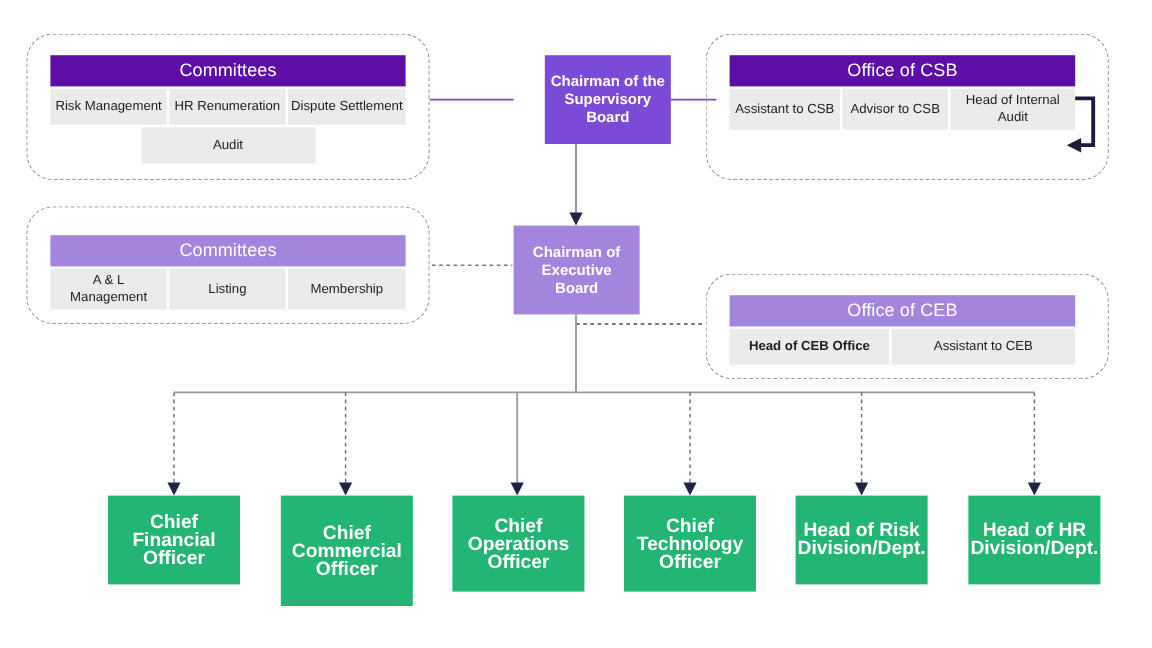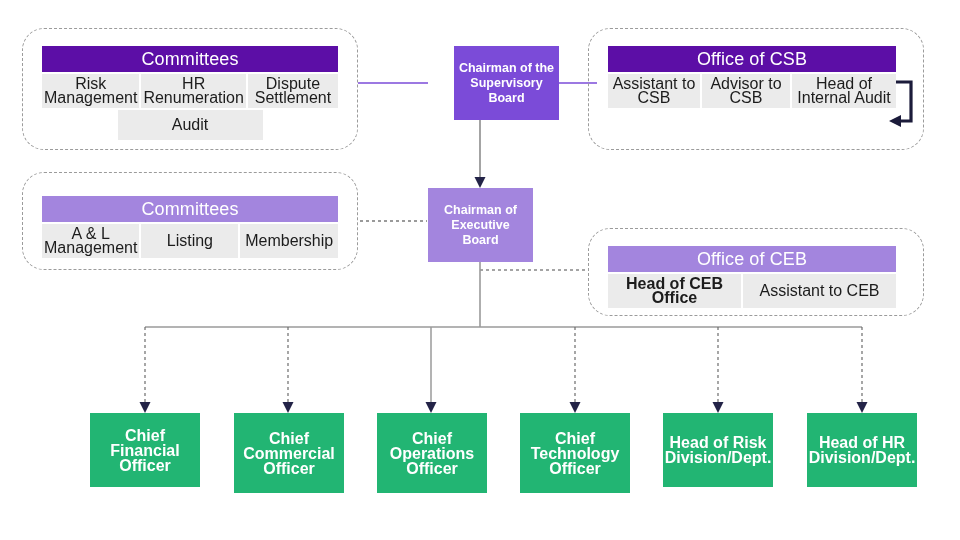--- a/index.html
+++ b/index.html
@@ -29,39 +29,39 @@
     box-sizing: border-box;
   }
 
   
   .panel {
     position: absolute;
     box-sizing: border-box;
   }
   .panel-header {
     color: #ffffff;
-    font-size: 18px;
+    font-size: 15px;
     text-align: center;
     line-height: 26px;
     height: 26px;
     letter-spacing: .1px;
   }
   .panel-header.dark { background: #5C0EA6; }
   .panel-header.light { background: #A385DE; }
 
   .cell-row {
     display: flex;
     width: 100%;
     margin-top: 2px;
     box-sizing: border-box;
   }
   .cell {
     background: #EBEBEB;
     color: #1c1c1c;
-    font-size: 16px;
+    font-size: 11px;
     line-height: 14px;
     text-align: center;
     display: flex;
     align-items: center;
     justify-content: center;
     box-sizing: border-box;
     padding: 3px 2px;
     min-height: 30px;
   }
   .cell + .cell { margin-left: 2px; }
@@ -194,21 +194,21 @@
       <div class="cell" style="flex:1 1 auto;">Assistant to CEB</div>
     </div>
   </div>
 
   <div class="board-box supervisory" style="left:428px; top:46px; width:105px; height:74px;margin-left:26px;">Chairman of the Supervisory Board</div>
 
   <div class="board-box executive" style="left:428px; top:188px; width:105px; height:74px;">Chairman of Executive Board</div>
 
   <div class="leaf-box" style="left:90px; top:413px; width:110px; height:74px;">Chief Financial Officer</div>
 
-  <div class="leaf-box" style="left:234px; top:413px; width:110px; height:80px;">Chief Commercial Officer</div>
+  <div class="leaf-box" style="left:234px; top:413px; width:110px; height:92px;">Chief Commercial Officer</div>
 
   <div class="leaf-box" style="left:377px; top:413px; width:110px; height:80px;">Chief Operations Officer</div>
 
   <div class="leaf-box" style="left:520px; top:413px; width:110px; height:80px;">Chief Technology Officer</div>
 
   <div class="leaf-box" style="left:663px; top:413px; width:110px; height:74px;">Head of Risk Division/Dept.</div>
 
   <div class="leaf-box" style="left:807px; top:413px; width:110px; height:74px;">Head of HR Division/Dept.</div>
 
 </div>

